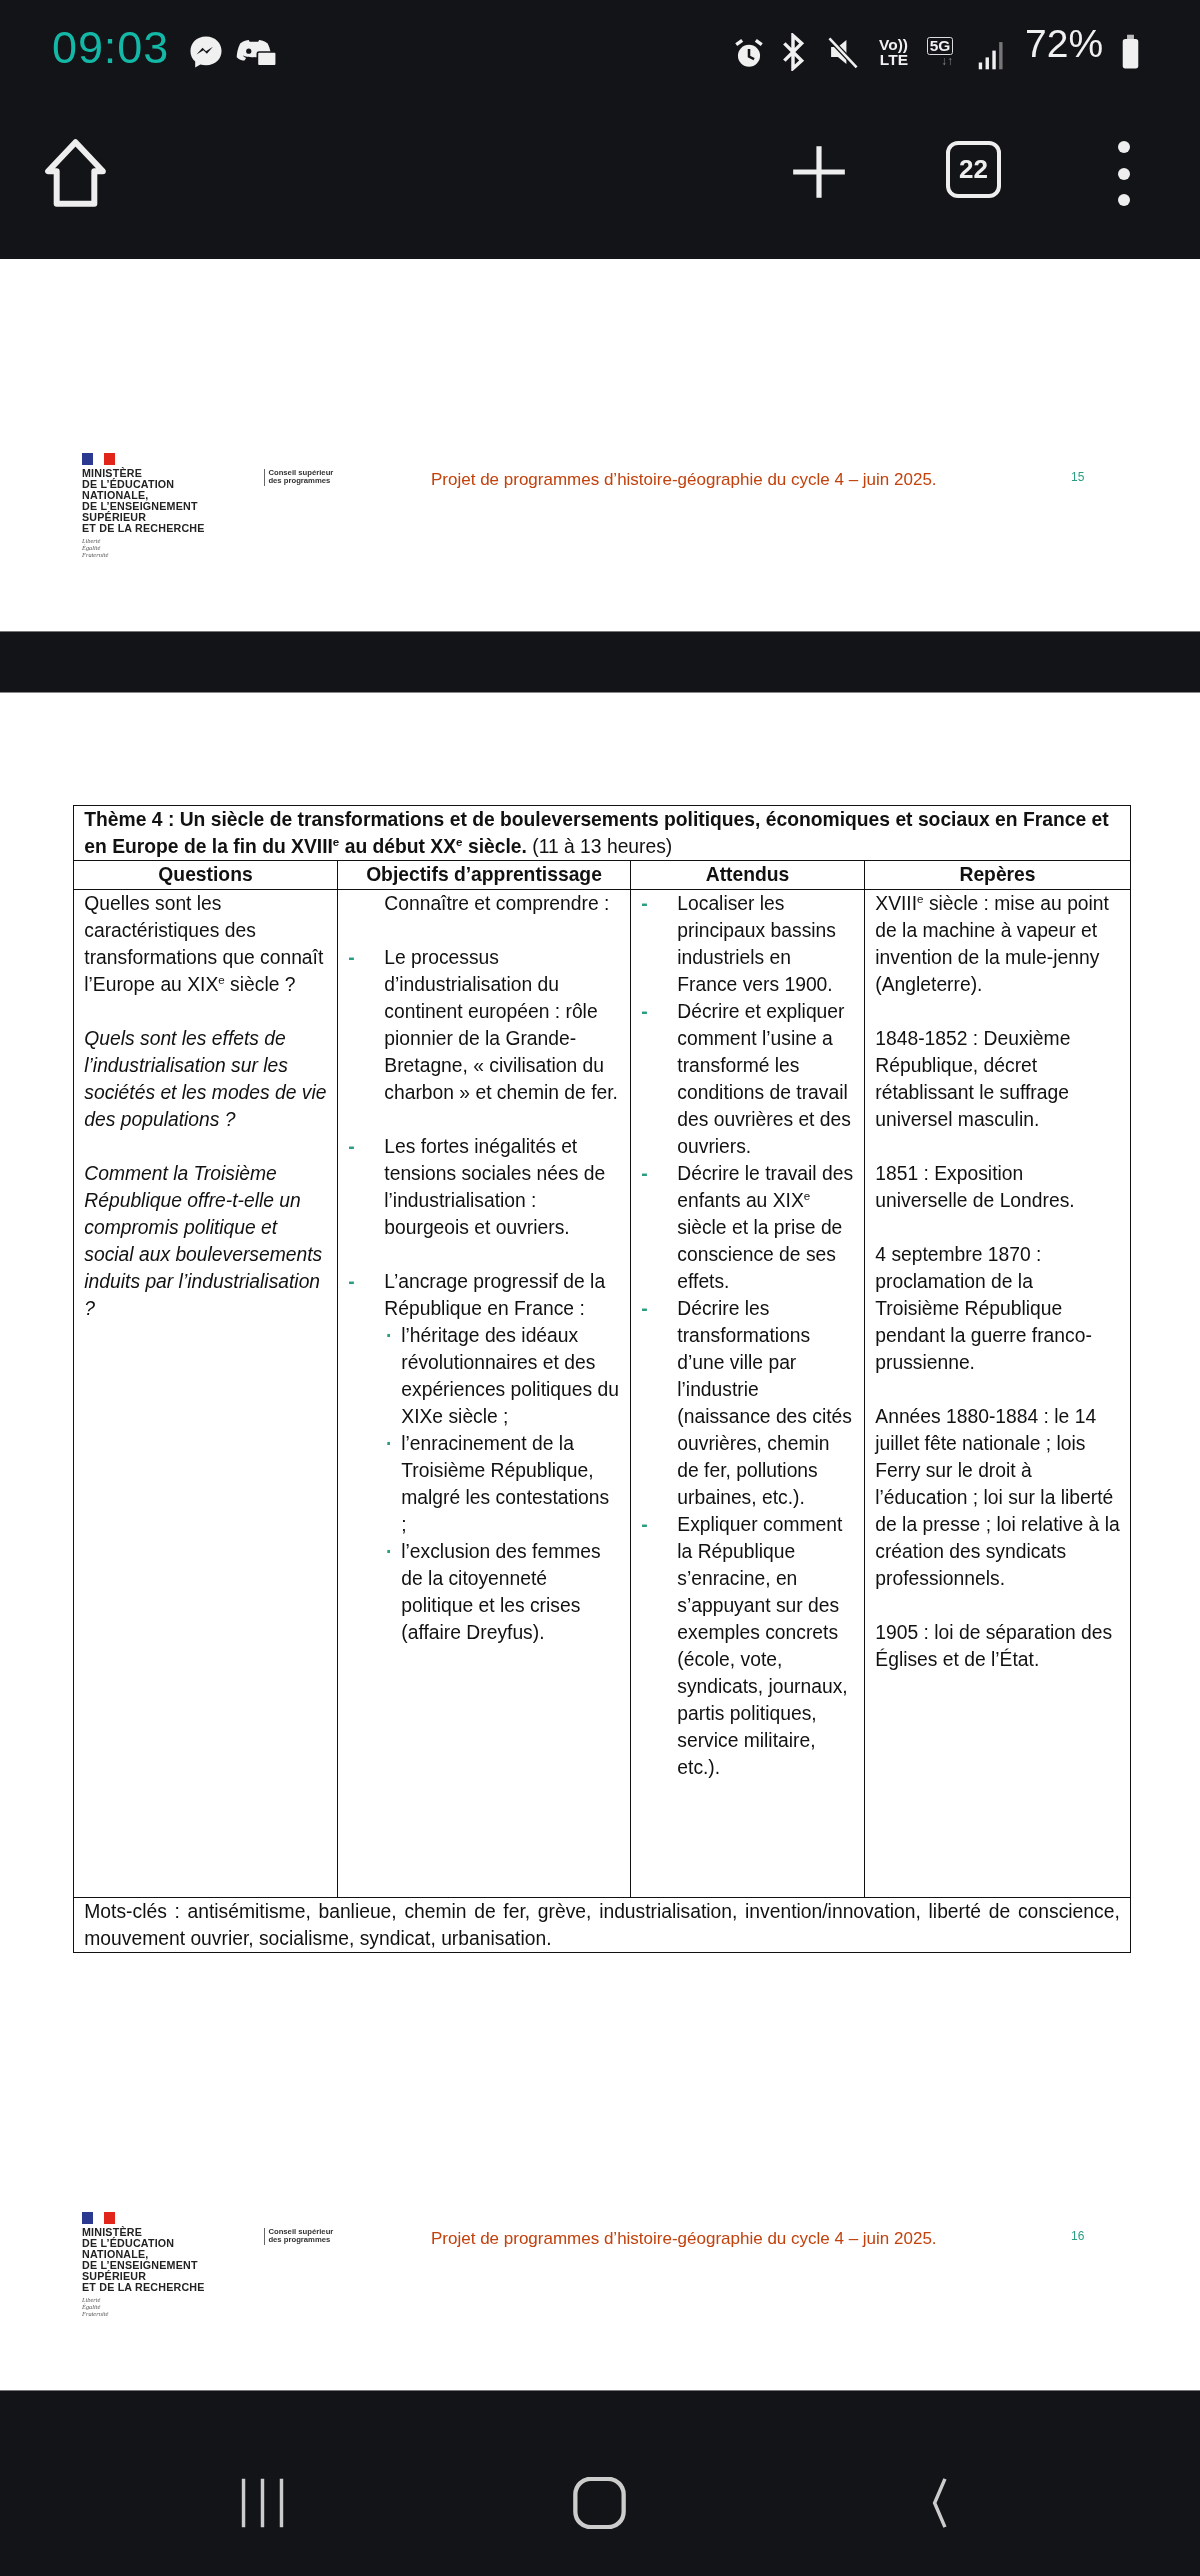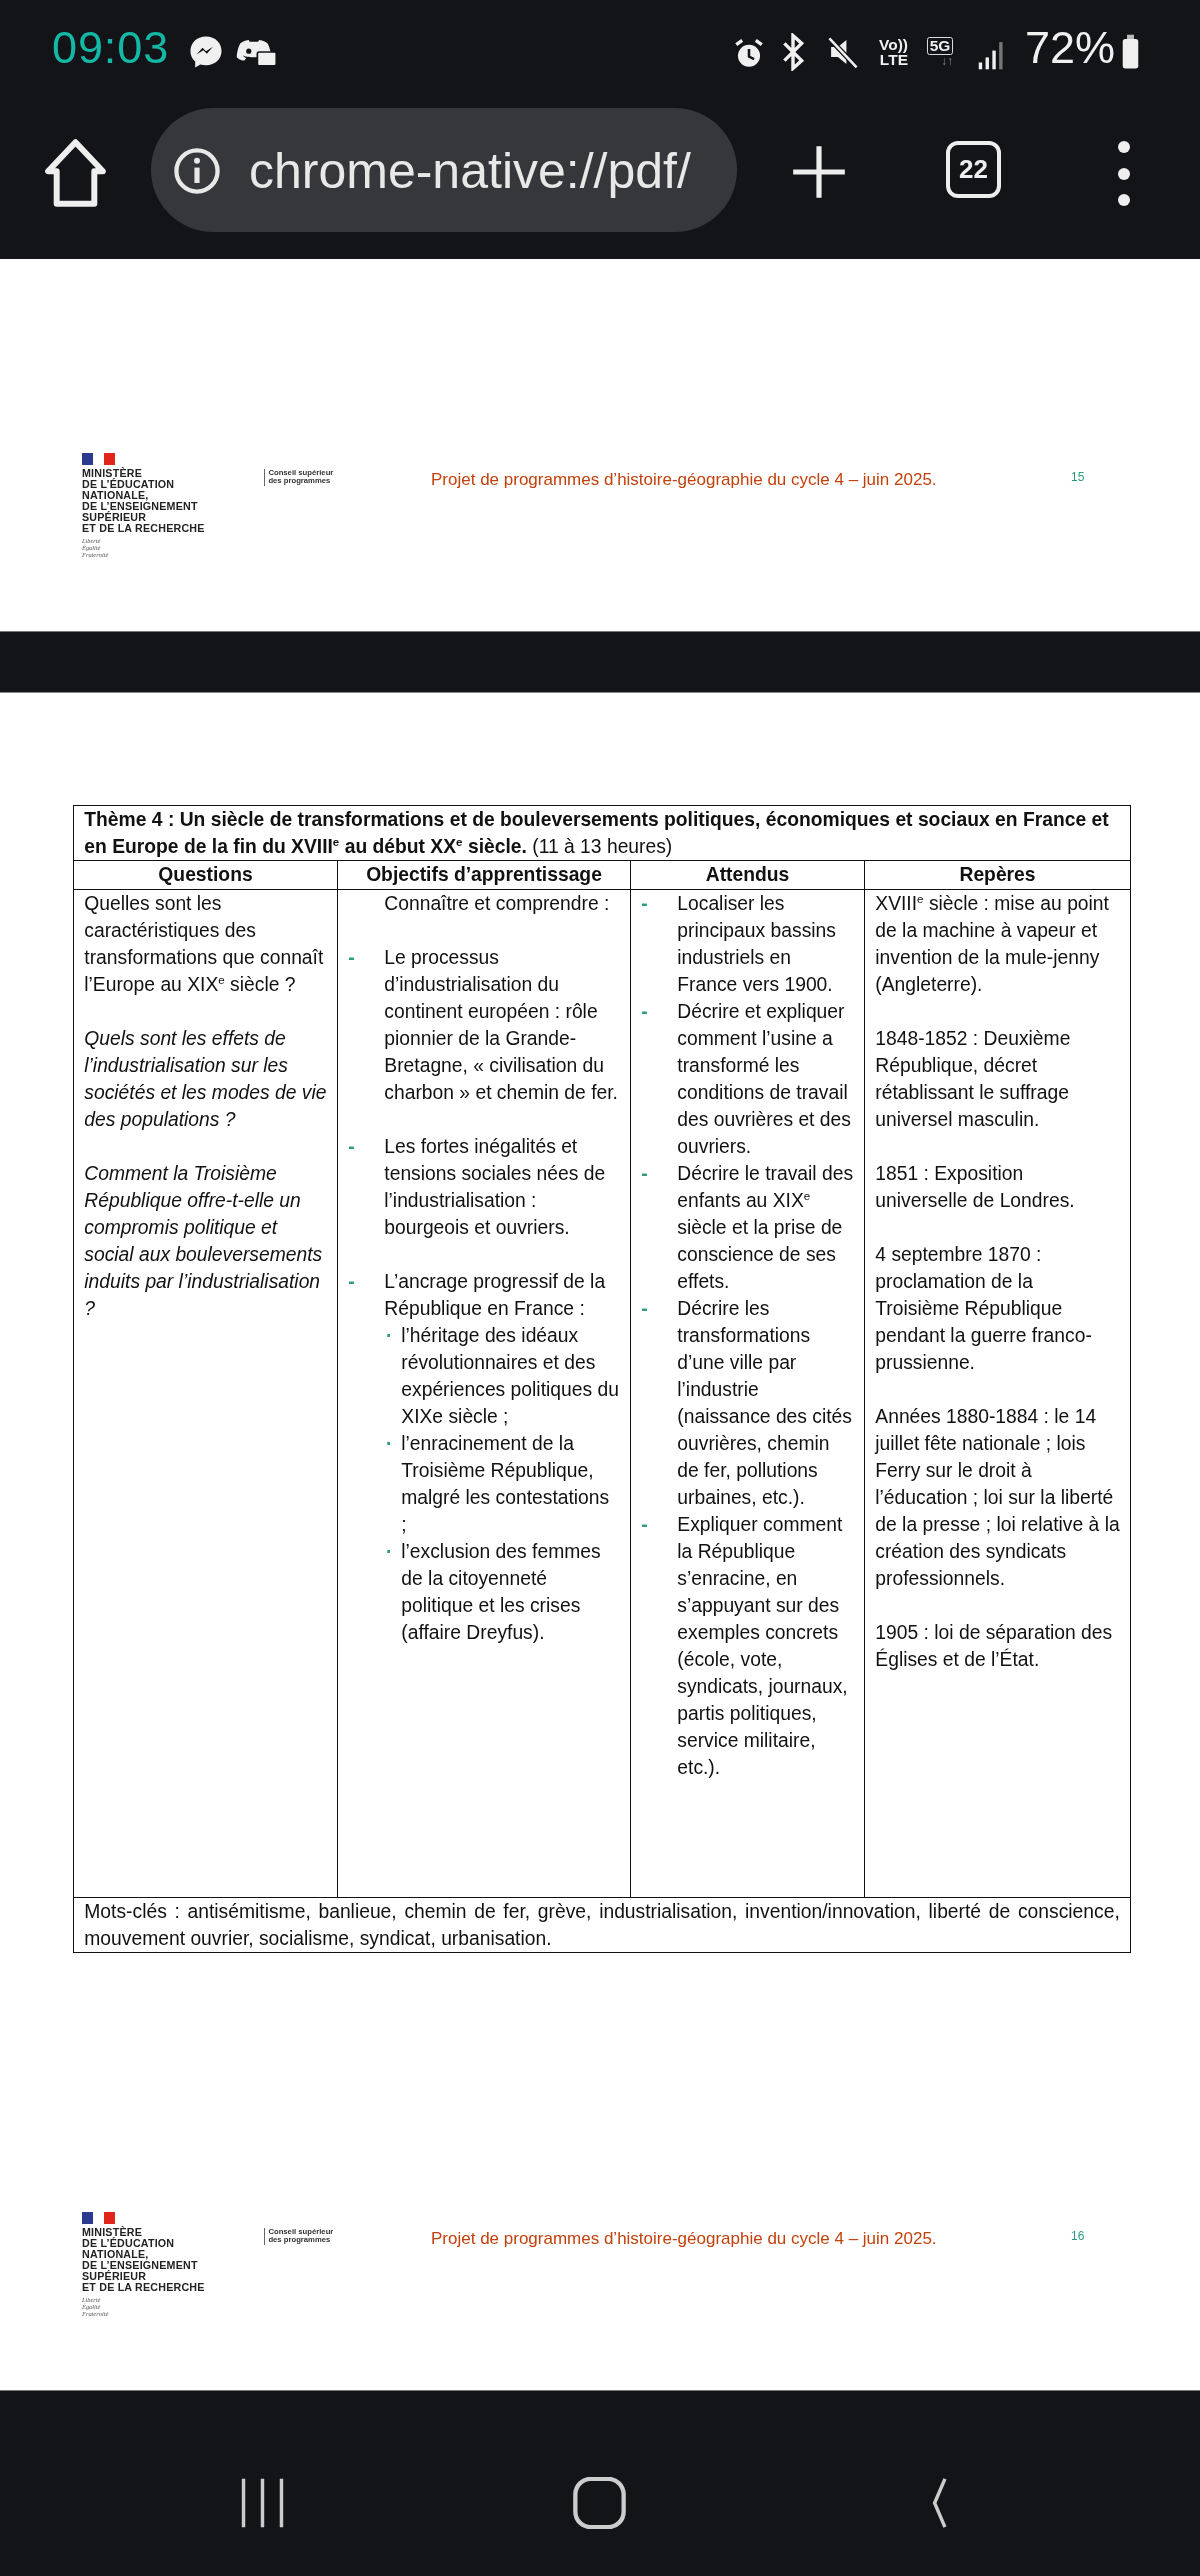--- a/index.html
+++ b/index.html
@@ -3,21 +3,21 @@
 <meta charset="utf-8">
 <style>
   html, body { margin: 0; padding: 0; }
   body { width: 1200px; height: 2576px; background: #ffffff; position: relative; overflow: hidden; font-family: "Liberation Sans", sans-serif; }
 
   
   .topbar { position: absolute; left: 0; top: 0; width: 1200px; height: 259px; background: #131418; color: #f1f1f1; }
   .status { position: absolute; left: 0; top: 0; width: 1200px; height: 103px; }
   .time { position: absolute; left: 52px; top: 22px; font-size: 45px; color: #14b8a6; letter-spacing: 0.9px; }
   .st-icon { position: absolute; top: 33px; height: 38px; display: flex; align-items: flex-end; justify-content: center; color: #f0f0f0; }
-  .battery-pct { position: absolute; left: 1025px; top: 22px; font-size: 45px; color: #f0f0f0; }
+  .battery-pct { position: absolute; left: 1025px; top: 22px; font-size: 39px; color: #f0f0f0; }
   .lte { font-size: 15.5px; line-height: 15.5px; text-align: center; font-weight: bold; }
   .fiveg { font-size: 15.5px; font-weight: bold; border: 1.7px solid #ddd; border-radius: 2.6px; padding: 0 1.7px; line-height: 15.5px; }
 
   .toolbar { position: absolute; left: 0; top: 103px; width: 1200px; height: 156px; }
   .home-btn { position: absolute; left: 43px; top: 34px; width: 65px; height: 72px; }
   .urlbar { position: absolute; left: 151px; top: 5.2px; width: 586px; height: 124px; background: #36373b; border-radius: 62px; }
   .info-icon { position: absolute; left: 22px; top: 39px; width: 48px; height: 48px; }
   .url-text { position: absolute; left: 98px; top: 34px; font-size: 50px; color: #e8e8e8; white-space: nowrap; width: 481px; overflow: hidden; }
   .plus-btn { position: absolute; left: 788px; top: 38px; width: 62px; height: 62px; }
   .tabs-btn { position: absolute; left: 946px; top: 38px; width: 55px; height: 57px; border: 4.3px solid #eee; border-radius: 12px; box-sizing: border-box; color: #eee; font-weight: bold; font-size: 26px; display: flex; align-items: center; justify-content: center; }
@@ -123,28 +123,20 @@
         </svg>
     </span>
   </div>
 
   <div class="toolbar">
     <div class="home-btn">
       <svg width="65" height="72" viewBox="0 0 76 84">
           <path d="M38 6L6 40h10v38h44V40h10z" fill="none" stroke="#eee" stroke-width="7" stroke-linejoin="round"></path>
         </svg>
     </div>
-    <div class="urlbar">
-      <svg class="info-icon" viewBox="0 0 56 56">
-          <circle cx="28" cy="28" r="24" fill="none" stroke="#e8e8e8" stroke-width="5"></circle>
-          <rect x="25" y="24" width="6" height="18" fill="#e8e8e8"></rect>
-          <circle cx="28" cy="16" r="3.5" fill="#e8e8e8"></circle>
-        </svg>
-      <div class="url-text">chrome-native://pdf/</div>
-    </div>
     <div class="plus-btn">
       <svg width="62" height="62" viewBox="0 0 72 72">
           <path d="M36 6v60M6 36h60" stroke="#eee" stroke-width="6"></path>
         </svg>
     </div>
     <div class="tabs-btn">
       <span>22</span>
     </div>
     <div class="menu-btn">
       <span></span>

